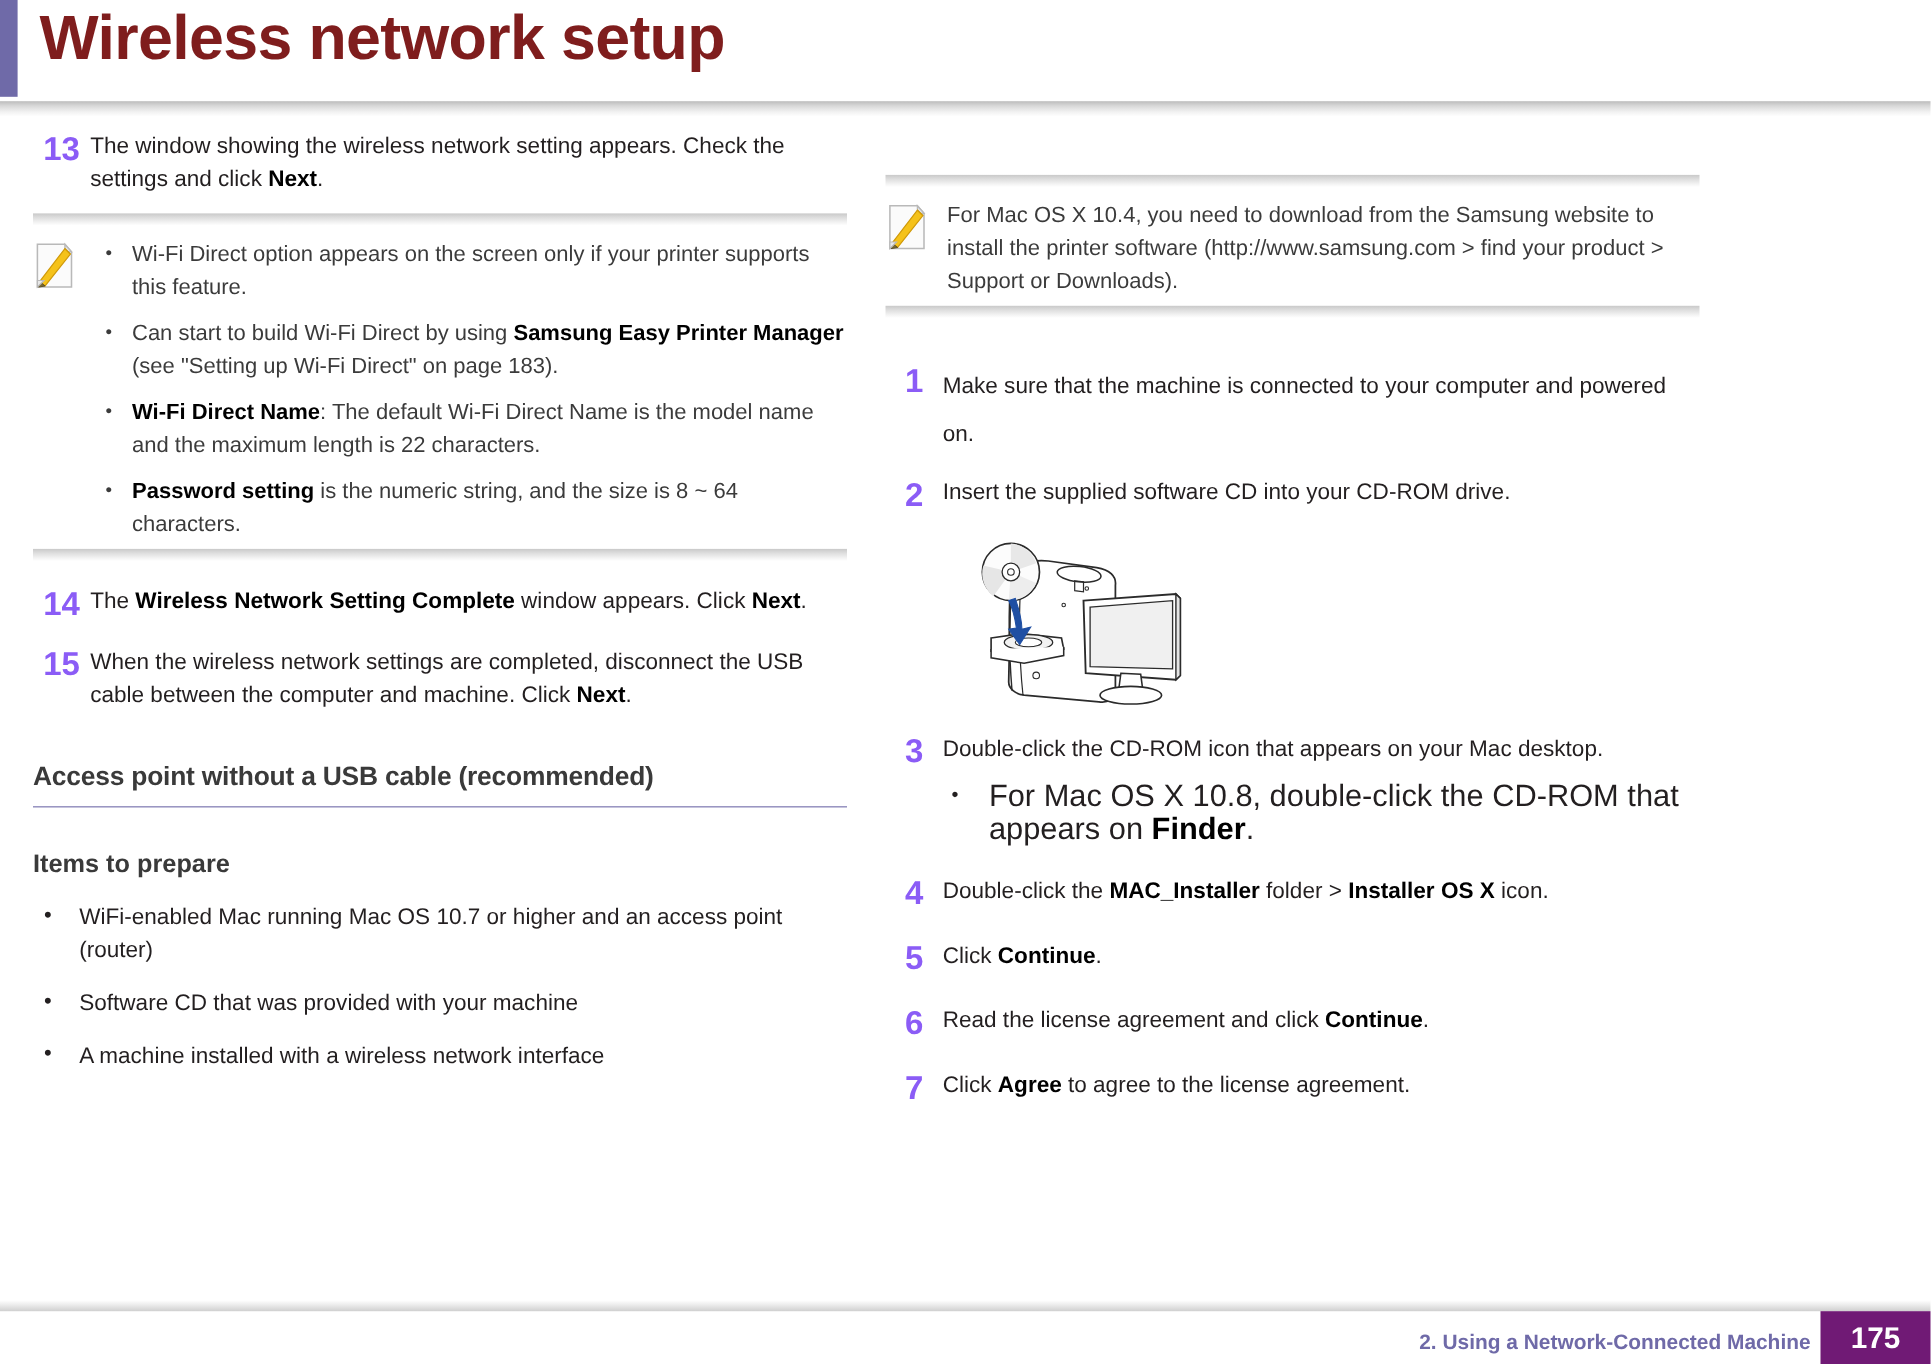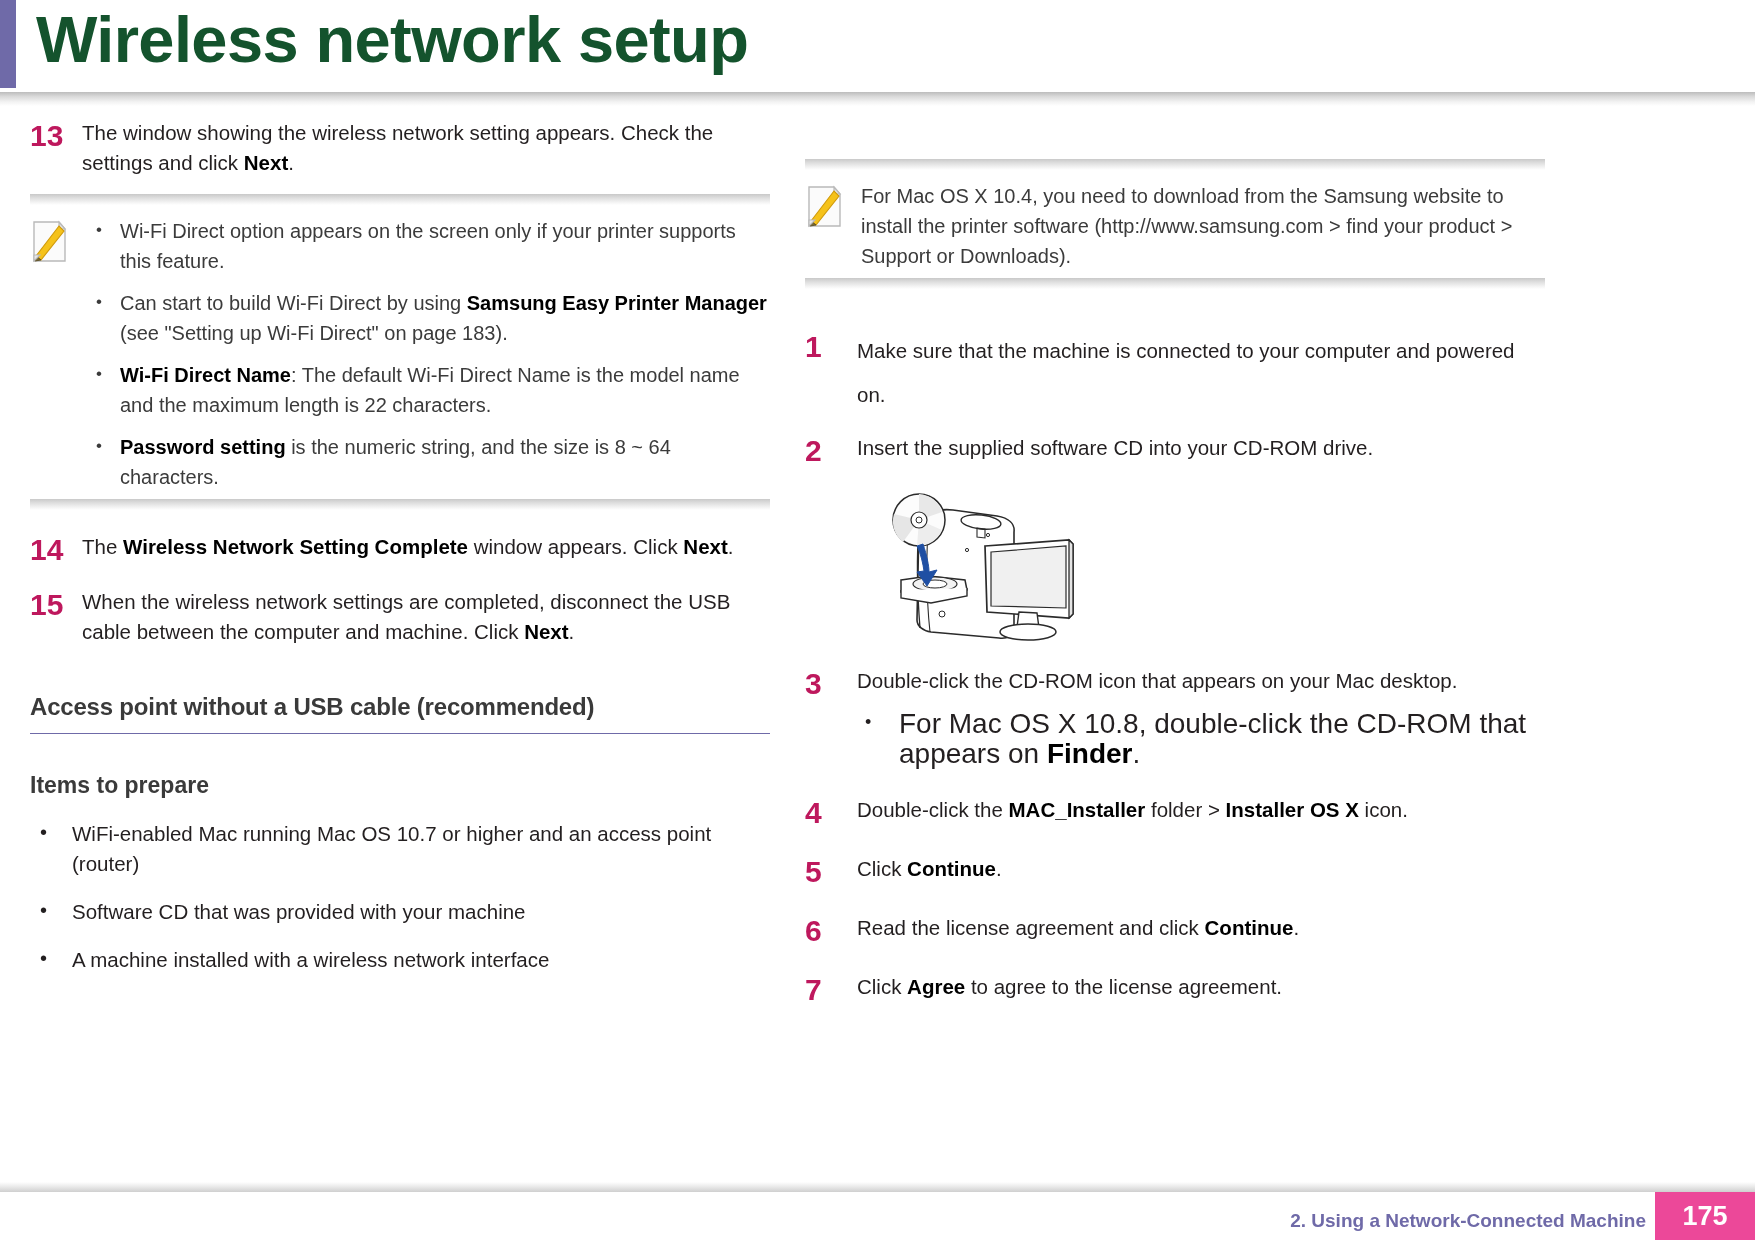--- a/index.html
+++ b/index.html
@@ -29,24 +29,24 @@
     left: 0;
     top: 0;
     width: 16px;
     height: 88px;
     background: #6f6aa8;
   }
   .page-title {
     position: absolute;
     left: 36px;
     top: 2px;
-    font-size: 65px;
+    font-size: 57px;
     font-weight: bold;
     letter-spacing: -0.6px;
-    color: #14532d;
+    color: #7f1d1d;
     white-space: nowrap;
   }
   .header-rule {
     position: absolute;
     left: 0;
     top: 92px;
     width: 1755px;
     height: 14px;
     background: linear-gradient(to bottom, #bcbcbc 0%, #d8d8d8 30%, #f2f2f2 70%, #ffffff 100%);
   }
@@ -68,26 +68,26 @@
   
   .step {
     position: relative;
     display: flex;
     align-items: flex-start;
     margin-bottom: 16px;
   }
   .step-num {
     flex: 0 0 auto;
     width: 52px;
-    color: #be185d;
+    color: #8b5cf6;
     font-size: 30px;
     font-weight: bold;
     line-height: 30px;
     padding-top: 3px;
-    text-align: left;
+    text-align: center;
   }
   .step-body {
     flex: 1 1 auto;
     font-size: 20.5px;
     line-height: 30px;
     color: #231f20;
   }
   .step-body.loose { line-height: 44px; }
   b, strong { font-weight: bold; color: #000; }
 
@@ -224,21 +224,21 @@
     font-weight: bold;
     color: #6f6aa8;
     white-space: nowrap;
   }
   .footer-pagebox {
     position: absolute;
     right: 0;
     bottom: 0;
     width: 100px;
     height: 48px;
-    background: #ec4899;
+    background: #701a75;
     color: #ffffff;
     font-size: 27px;
     font-weight: bold;
     display: flex;
     align-items: center;
     justify-content: center;
   }
 </style>
 </head>
 <body>

